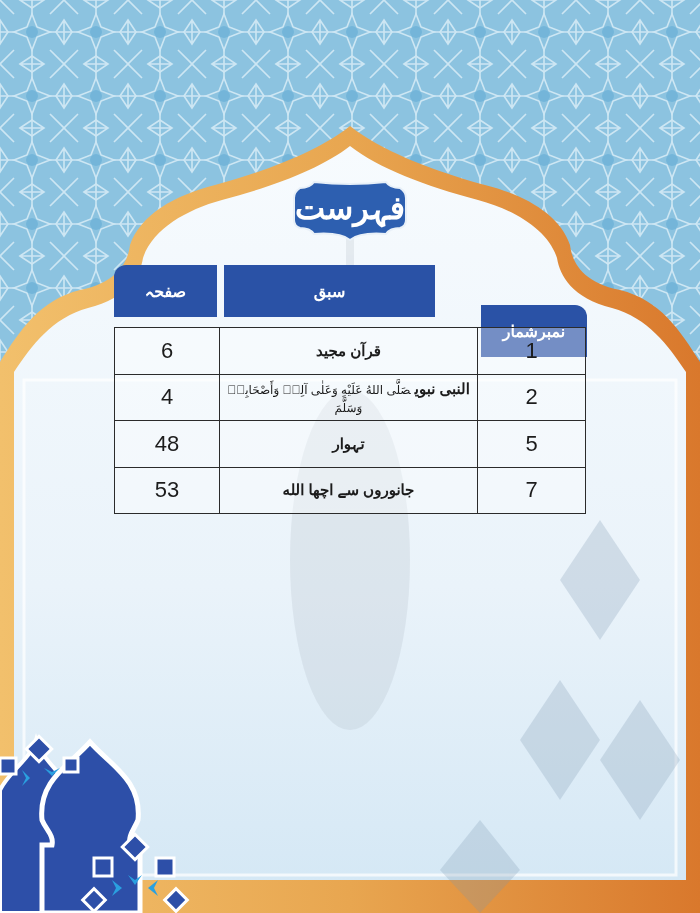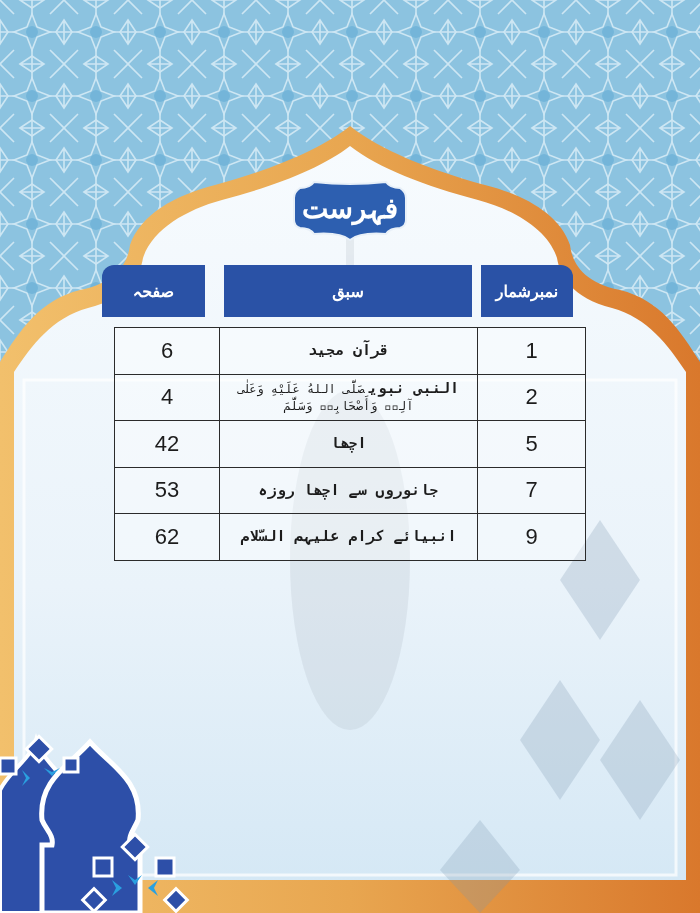--- a/index.html
+++ b/index.html
@@ -1,29 +1,29 @@
 <!DOCTYPE html>
 <html><head>
 <meta charset="utf-8">
 <style>
   html, body { margin:0; padding:0; }
   body { width:700px; height:913px; position:relative; overflow:hidden; background:#8cc3e0; font-family:"DejaVu Sans", sans-serif; }
   .bg-pattern { position:absolute; left:0; top:0; width:700px; height:913px; }
   .frame { position:absolute; left:0; top:0; width:700px; height:913px; }
   .title-plaque { position:absolute; left:290px; top:180px; width:120px; height:60px; }
   .title-plaque svg { position:absolute; left:0; top:0; }
-  .title-text { position:absolute; left:0; top:0; width:120px; height:56px; display:flex; align-items:center; justify-content:center; color:#fff; font-family:"DejaVu Serif", serif; font-size:28px; font-weight:bold; direction:rtl; }
+  .title-text { position:absolute; left:0; top:0; width:120px; height:56px; display:flex; align-items:center; justify-content:center; color:#fff; font-family:"DejaVu Serif", serif; font-size:32px; font-weight:bold; direction:rtl; }
   .table-head { position:absolute; top:265px; height:52px; background:#2a52a6; color:#fff; display:flex; align-items:center; justify-content:center; font-family:"DejaVu Serif", serif; font-size:16px; font-weight:bold; direction:rtl; }
-  .th-page { left:102px; width:103px; border-radius:12px 0 0 0; }
-  .th-lesson { left:224px; width:248px; }
-  .th-num { left:481px; width:92px; border-radius:0 12px 0 0; }
+  .th-page { left:114px; width:103px; border-radius:12px 0 0 0; }
+  .th-lesson { left:224px; width:211px; }
+  .th-num { left:481px; width:106px; border-radius:0 12px 0 0;margin-top:40px; }
   table.toc { position:absolute; left:114px; top:327px; width:472px; border-collapse:collapse; background:rgba(255,255,255,0.35); }
   table.toc td { border:1.5px solid #2b2b2b; height:45.5px; padding:0; text-align:center; vertical-align:middle; color:#1c1c1c; }
   td.c-page { width:104px; font-family:"Liberation Sans", sans-serif; font-size:22px; }
-  td.c-lesson { width:257px; font-family:Liberation Mono, monospace; font-size:15px; font-weight:bold; direction:rtl; }
+  td.c-lesson { width:257px; font-family:Liberation Sans, sans-serif; font-size:15px; font-weight:bold; direction:rtl; }
   td.c-num { width:107px; font-family:"Liberation Sans", sans-serif; font-size:22px; }
   .lesson-suffix { font-size:12px; font-weight:normal; margin-right:4px; }
 </style>
 </head>
 <body>
 
 <svg class="bg-pattern" width="700" height="913" viewBox="0 0 700 913">
   <defs>
     <pattern id="geo" x="0" y="0" width="64" height="64" patternUnits="userSpaceOnUse">
       <rect width="64" height="64" fill="#8cc3e0"></rect>
@@ -141,28 +141,23 @@
       <td class="c-page">6</td>
       <td class="c-lesson"><span>قرآن مجید</span></td>
       <td class="c-num">1</td>
     </tr>
     <tr>
       <td class="c-page">4</td>
       <td class="c-lesson"><span>النبی نبوی</span><span class="lesson-suffix">صَلَّى اللهُ عَلَيْهِ وَعَلٰى آلِهٖ وَأَصْحَابِهٖ وَسَلَّمَ</span></td>
       <td class="c-num">2</td>
     </tr>
     <tr>
-      <td class="c-page">42</td>
-      <td class="c-lesson"><span>اچھا</span></td>
+      <td class="c-page">48</td>
+      <td class="c-lesson"><span>تہوار</span></td>
       <td class="c-num">5</td>
     </tr>
     <tr>
       <td class="c-page">53</td>
-      <td class="c-lesson"><span>جانوروں سے اچھا روزہ</span></td>
+      <td class="c-lesson"><span>جانوروں سے اچھا الله</span></td>
       <td class="c-num">7</td>
-    </tr>
-    <tr>
-      <td class="c-page">62</td>
-      <td class="c-lesson"><span>انبیائے کرام علیہم السّلام</span></td>
-      <td class="c-num">9</td>
     </tr>
   </tbody>
 </table>
 
 </body></html>

